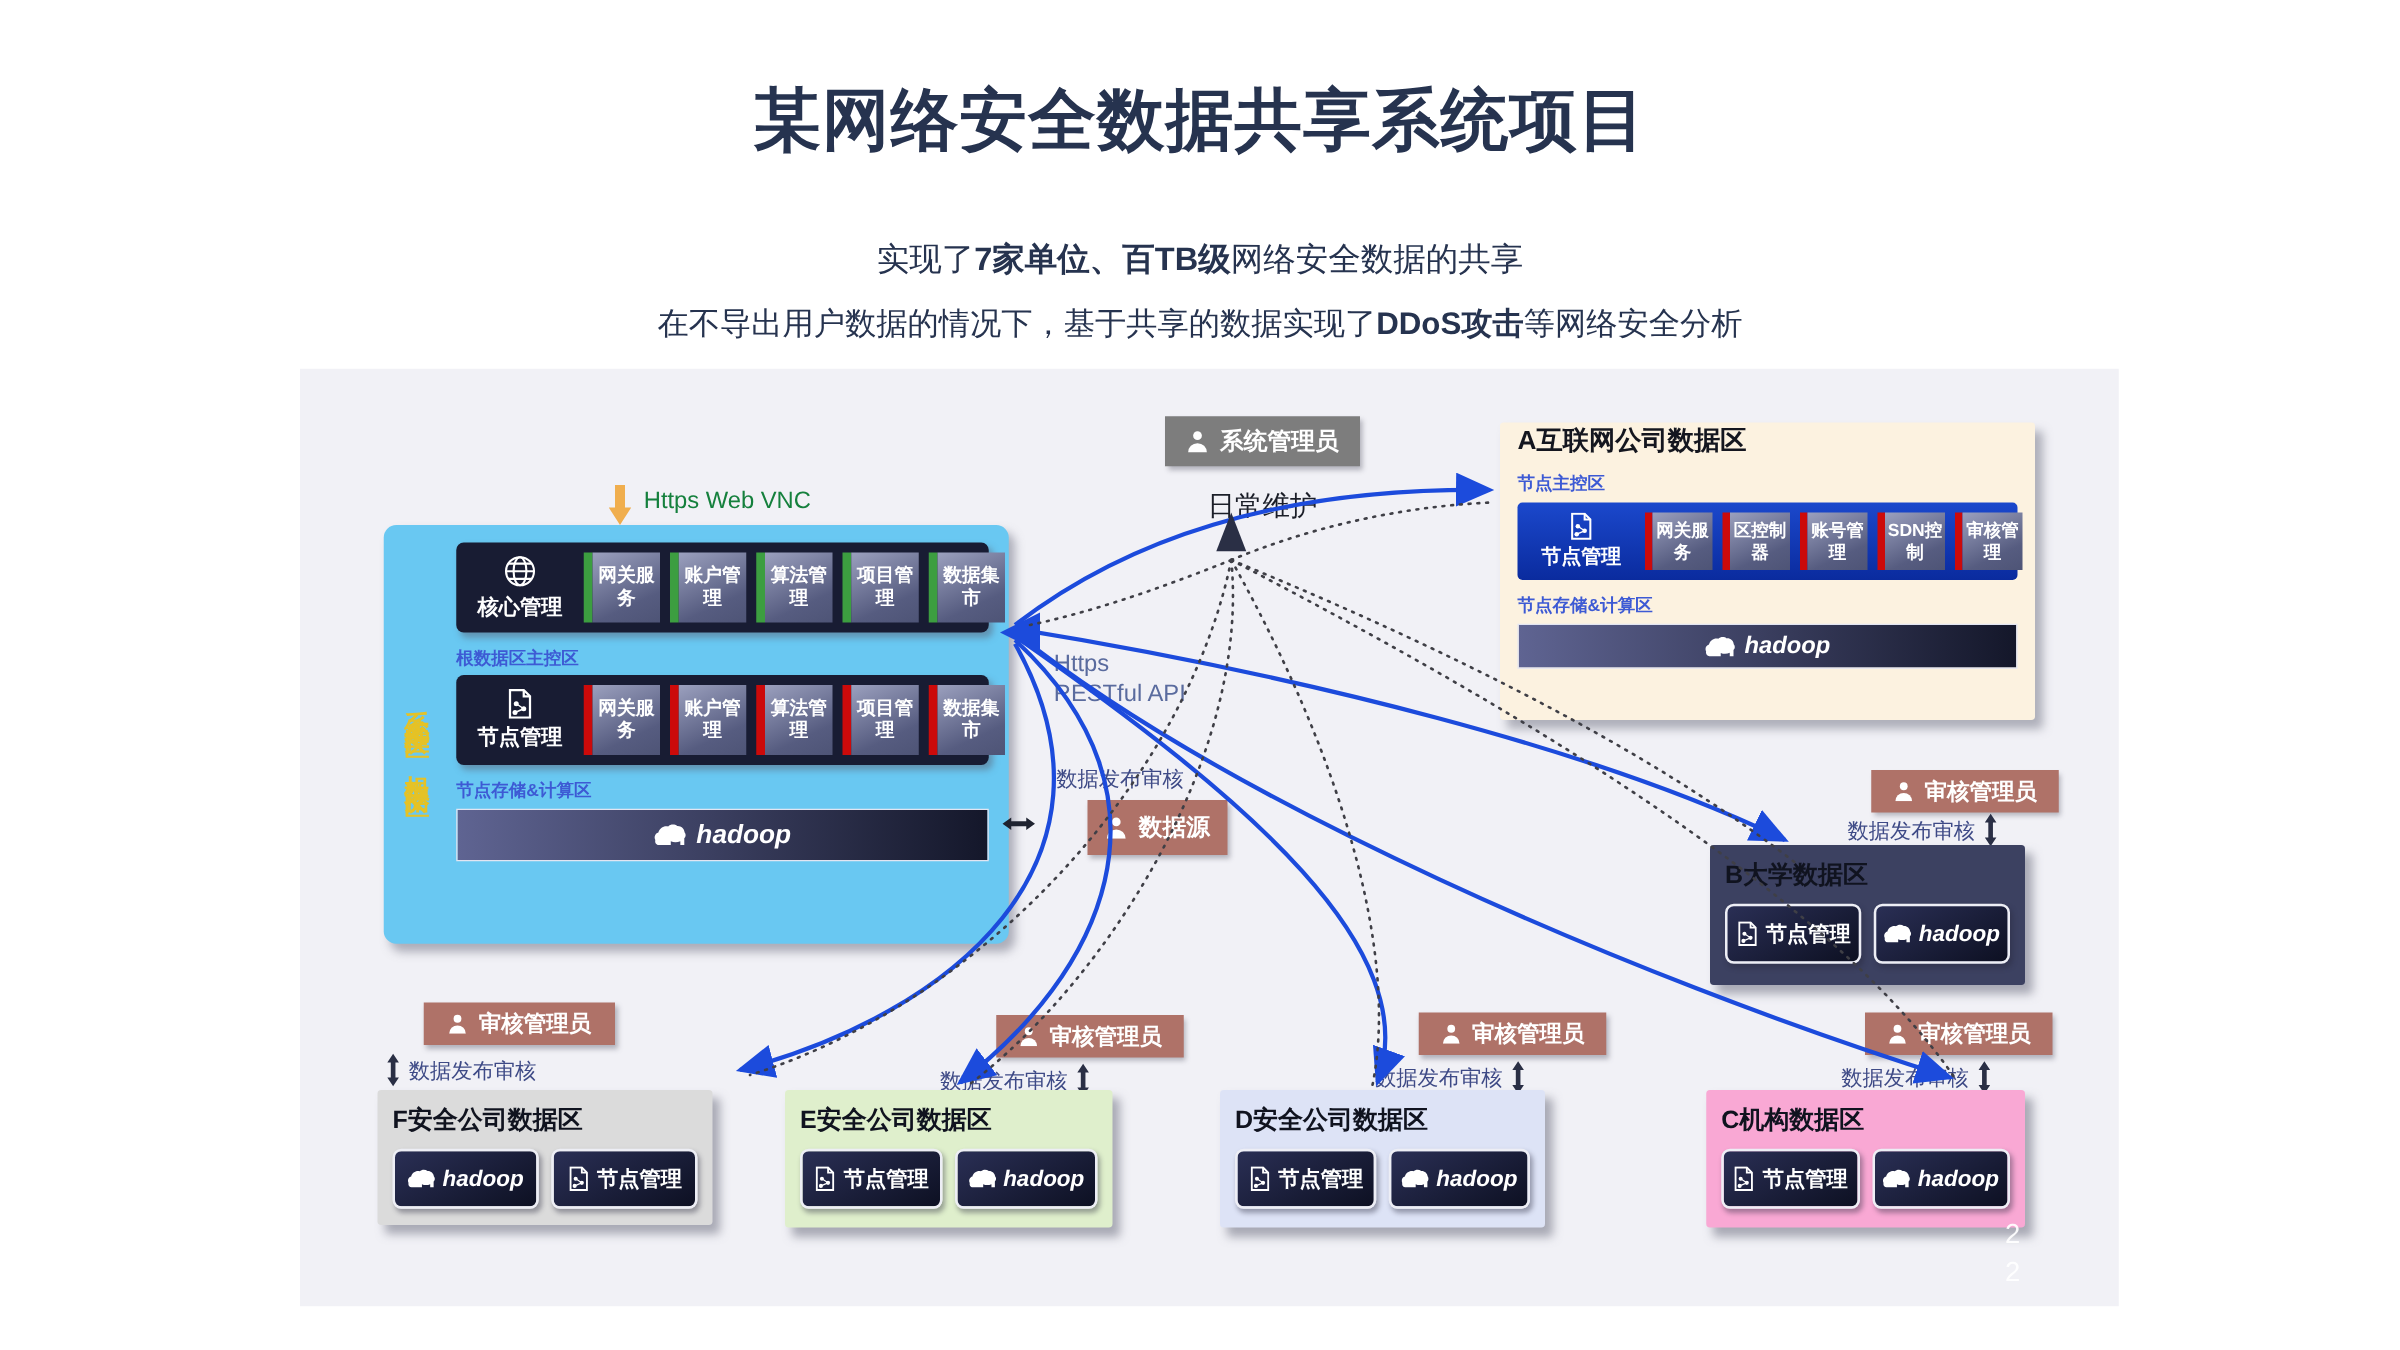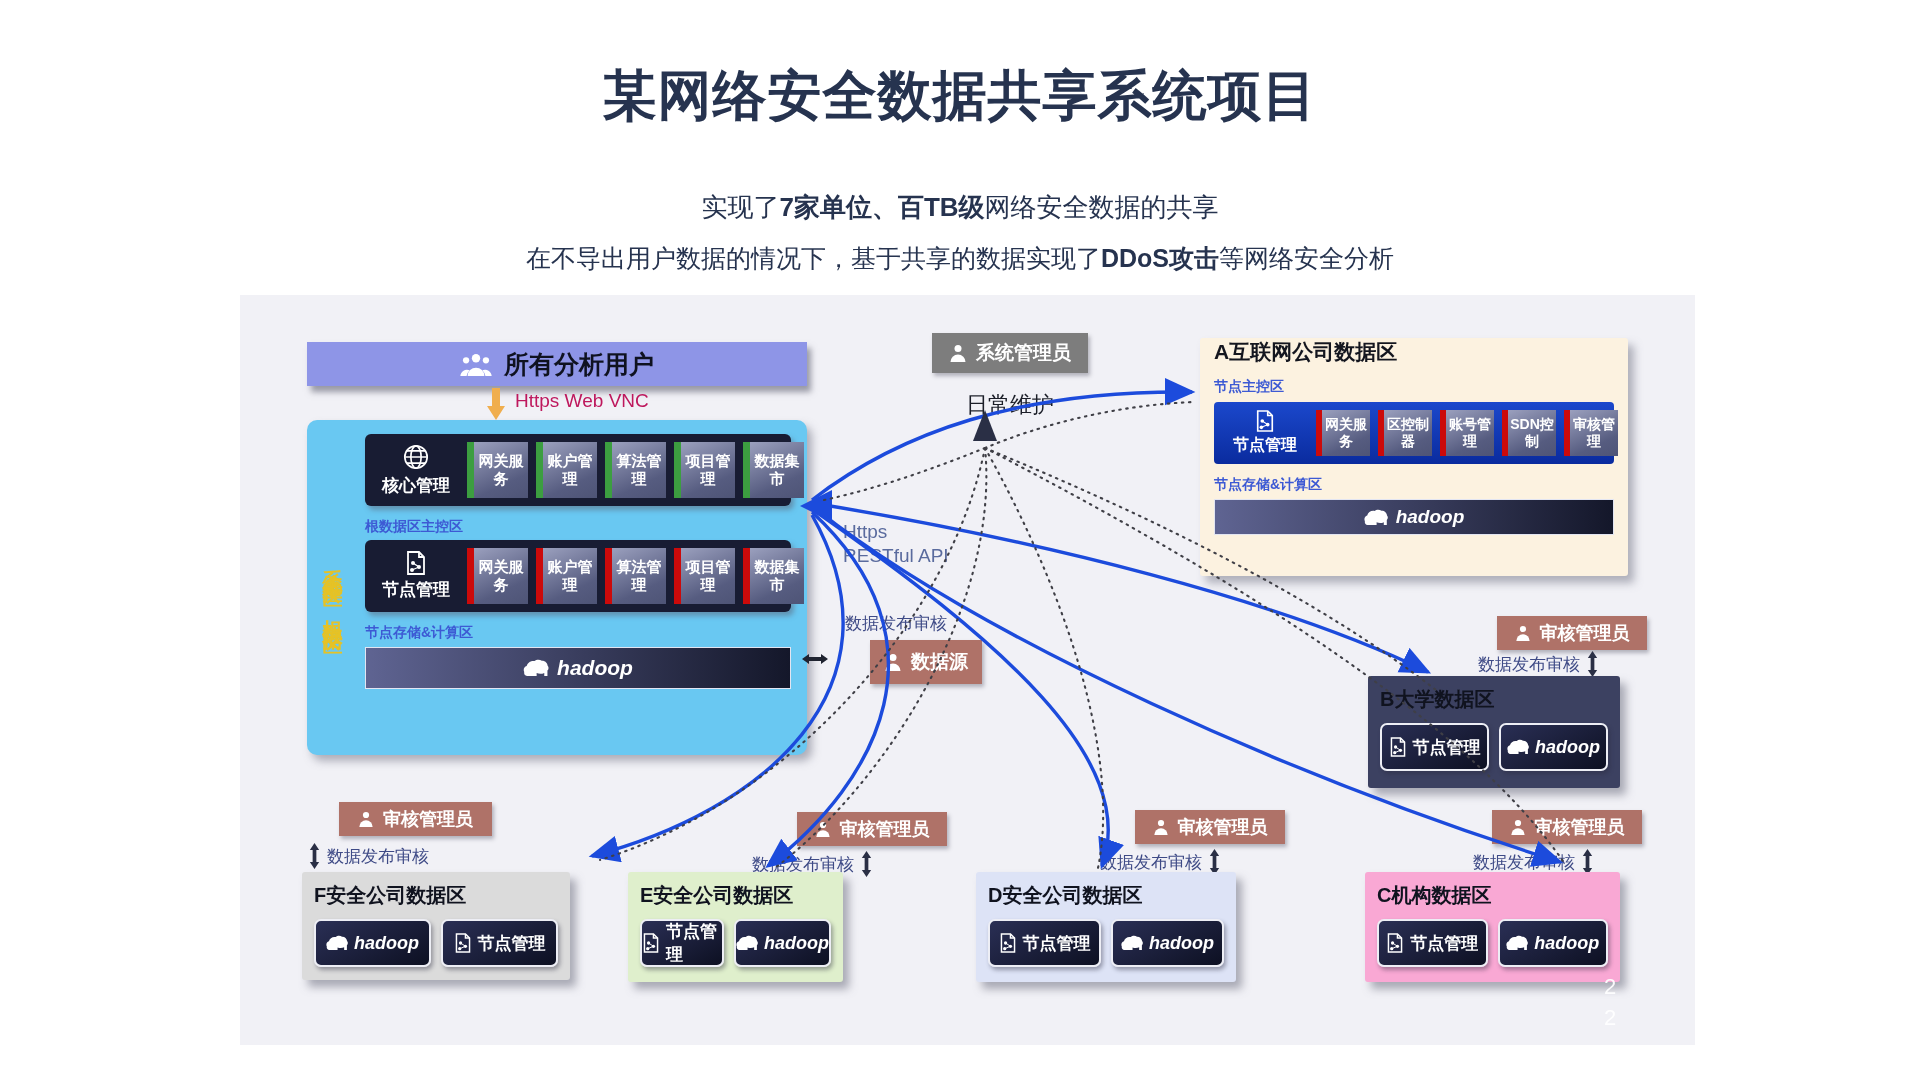--- a/index.html
+++ b/index.html
@@ -14,21 +14,21 @@
   .sub{position:absolute;left:0;width:100%;text-align:center;color:#26334F;z-index:2;}
   .sub1{top:190px;font-size:26px;}
   .sub2{top:242px;font-size:25px;}
   .sub b{font-weight:800;}
 
   
   .banner{position:absolute;left:307px;top:342px;width:500px;height:44px;background:#8E95E7;z-index:2;
           display:flex;align-items:center;justify-content:center;gap:12px;font-size:25px;font-weight:800;
           color:#0F1220;box-shadow:4px 6px 6px rgba(80,82,100,.55);}
   .vnc{position:absolute;left:487px;top:388px;display:flex;gap:10px;align-items:flex-start;z-index:2;}
-  .vnc-label{font-size:19px;color:#be185d;margin-top:2px;}
+  .vnc-label{font-size:19px;color:#15803d;margin-top:2px;}
   .cyanbox{position:absolute;left:307px;top:420px;width:500px;height:335px;background:#69C8F2;border-radius:10px;
            box-shadow:5px 6px 8px rgba(105,108,125,.5);z-index:2;}
   .sidelabel{position:absolute;left:13px;top:50%;transform:translateY(-50%);writing-mode:vertical-rl;
              text-orientation:upright;color:#E5C226;font-size:20px;font-weight:800;letter-spacing:5px;}
   .cyan-content{position:absolute;left:58px;right:16px;top:10px;}
   .seclabel{color:#3D5AD4;font-size:14px;font-weight:600;}
   .dpanel{background:#181C33;border-radius:6px;display:flex;align-items:center;padding:8px 9px;gap:9px;
           box-shadow:3px 4px 5px rgba(90,95,115,.5);margin-top:4px;}
   .lead{display:flex;flex-direction:column;align-items:center;justify-content:center;gap:3px;width:84px;
         color:#fff;font-weight:800;font-size:17px;flex:0 0 auto;}
@@ -84,33 +84,20 @@
 </head>
 <body>
 
 <div class="stage">
   <div class="diagram-bg"></div>
 
   <div class="title">某网络安全数据共享系统项目</div>
   <div class="sub sub1"><span>实现了</span><b>7家单位、百TB级</b><span>网络安全数据的共享</span></div>
   <div class="sub sub2"><span>在不导出用户数据的情况下，基于共享的数据实现了</span><b>DDoS攻击</b><span>等网络安全分析</span></div>
 
-  <div class="banner">
-    <span class="icon">
-      <svg width="32" height="23" viewBox="0 0 30 22" fill="#fff">
-          <circle cx="15" cy="5" r="4"></circle>
-          <path d="M7 22 a8 8 0 0 1 16 0 z"></path>
-          <circle cx="5.5" cy="7" r="3"></circle>
-          <path d="M0 22 a6.5 6.5 0 0 1 9 -5.5 a10 10 0 0 0 -3 5.5 z"></path>
-          <circle cx="24.5" cy="7" r="3"></circle>
-          <path d="M30 22 a6.5 6.5 0 0 0 -9 -5.5 a10 10 0 0 1 3 5.5 z"></path>
-        </svg>
-    </span>
-    <span>所有分析用户</span>
-  </div>
 
   <div class="vnc">
     <span class="icon">
       <svg width="18" height="32" viewBox="0 0 18 32">
           <path d="M5 0 H13 V18 H18 L9 32 L0 18 H5 Z" fill="#F0AE4E"></path>
         </svg>
     </span>
     <span class="vnc-label">Https Web VNC</span>
   </div>
 
@@ -428,21 +415,21 @@
     <span>审核管理员</span>
   </div>
   <div class="caption" style="left:752px;top:850px;">
     <span>数据发布审核</span>
     <span class="icon">
         <svg width="13" height="28" viewBox="0 0 14 30">
           <path d="M7 1 L12 8.5 L9 8.5 L9 21.5 L12 21.5 L7 29 L2 21.5 L5 21.5 L5 8.5 L2 8.5 Z" fill="#2A2F45"></path>
         </svg>
       </span>
   </div>
-  <div class="zone" style="left:628px;top:872px;width:215px;height:110px;background:#DFEFCC;">
+  <div class="zone" style="left:628px;top:872px;width:262px;height:110px;background:#DFEFCC;">
     <div class="zone-title">E安全公司数据区</div>
     <div class="btnrow">
       <div class="zbtn">
         <span class="icon">
             <svg width="18" height="20" viewBox="0 0 22 24">
               <path d="M3 1 h11 l5 5 v17 h-16 z" fill="none" stroke="#fff" stroke-width="1.8"></path>
               <path d="M14 1 v5 h5" fill="none" stroke="#fff" stroke-width="1.8"></path>
               <path d="M8 12 L14 16 L7 19" stroke="#fff" stroke-width="1.2" fill="none"></path>
               <circle cx="8" cy="12" r="2" fill="#fff"></circle>
               <circle cx="14" cy="16" r="2" fill="#fff"></circle>

